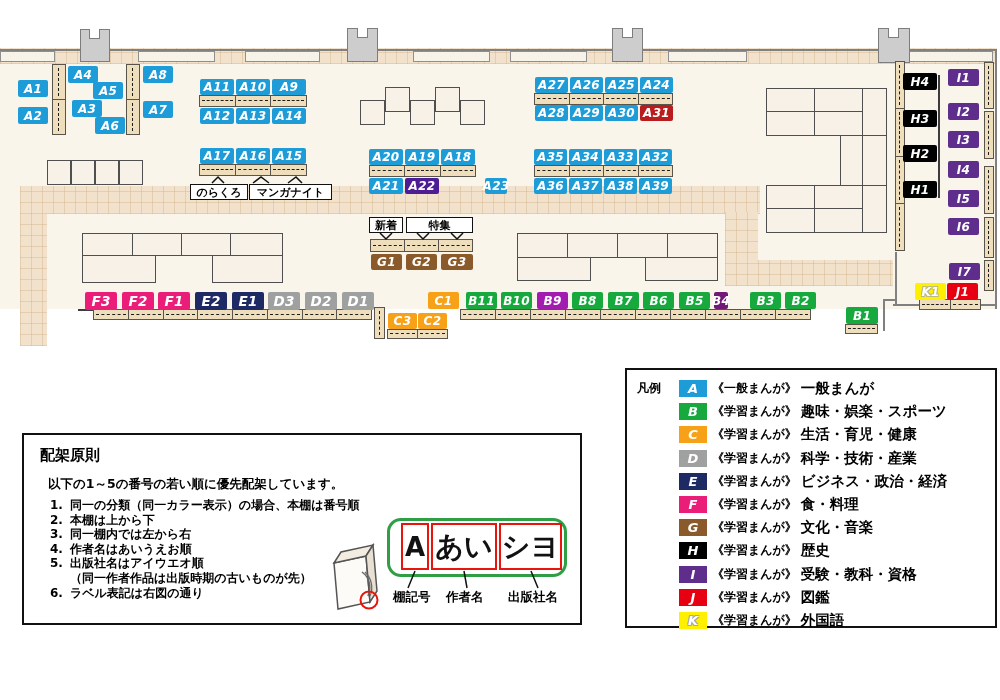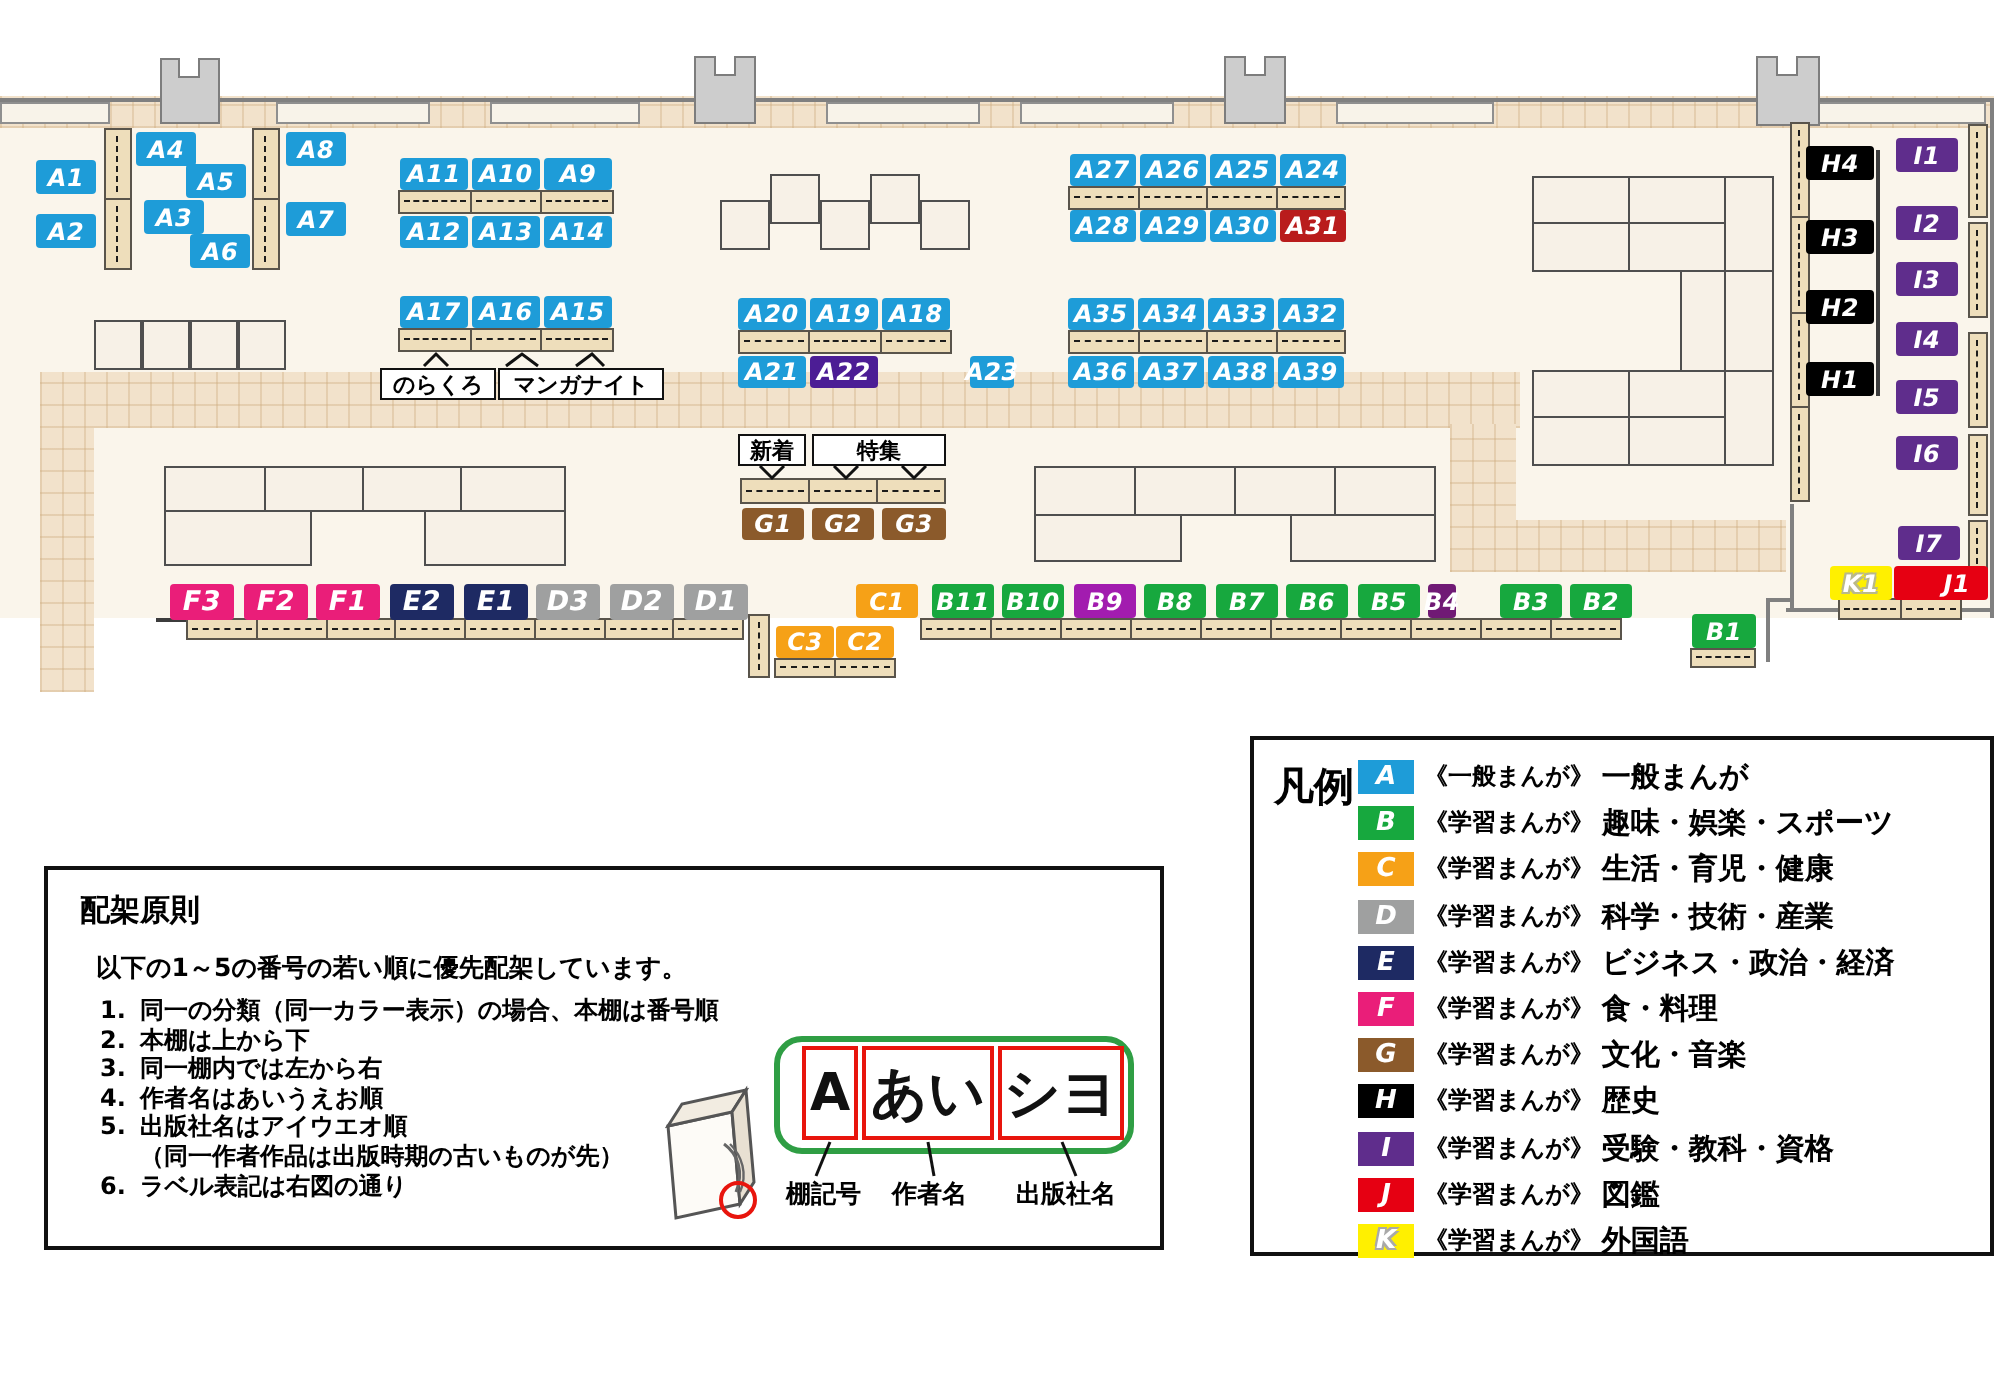--- a/index.html
+++ b/index.html
@@ -24,21 +24,21 @@
   .shelf.v i{border-right:none;border-bottom:1px solid #59544b;}
   .shelf.v i:last-child{border-bottom:none;}
   .shelf.v i::after{left:50%;top:3px;bottom:3px;right:auto;margin-top:0;margin-left:-1px;border-top:none;border-left:1.5px dashed #1c1c1c;}
   .lbl{position:absolute;height:16px;display:flex;align-items:center;justify-content:center;
        color:#fff;font-weight:bold;font-style:italic;font-size:12px;border-radius:2px;z-index:6;letter-spacing:.3px;}
   .lbl.big{height:18px;font-size:13.5px;}
   .lbl.k{text-shadow:-1px -1px 0 #b9b98a,1px -1px 0 #b9b98a,-1px 1px 0 #b9b98a,1px 1px 0 #b9b98a;}
   .note{position:absolute;background:#fff;border:1.5px solid #111;box-sizing:border-box;z-index:6;
         display:flex;align-items:center;justify-content:center;font-weight:700;font-size:11px;color:#000;}
   .box{position:absolute;background:#fff;border:2px solid #111;box-sizing:border-box;z-index:8;}
-  .legend-title{position:absolute;left:10px;top:10px;font-size:20px;font-weight:800;}
+  .legend-title{position:absolute;left:10px;top:10px;font-size:12px;font-weight:800;}
   .legend-rows{position:absolute;left:52px;top:7px;}
   .lrow{display:flex;align-items:center;height:23.2px;}
   .chip{width:28px;height:17px;display:flex;align-items:center;justify-content:center;
         color:#fff;font-weight:bold;font-style:italic;font-size:13px;flex:none;}
   .chip.k{text-shadow:-1px -1px 0 #a9a9a9,1px -1px 0 #a9a9a9,-1px 1px 0 #a9a9a9,1px 1px 0 #a9a9a9;}
   .scope{font-size:12px;font-weight:700;margin-left:5px;white-space:nowrap;}
   .cat{font-size:14.5px;font-weight:800;margin-left:4px;white-space:nowrap;}
   .p-title{position:absolute;left:16px;top:11px;font-size:15px;font-weight:800;}
   .p-intro{position:absolute;left:24px;top:41px;font-size:12.5px;font-weight:700;}
   .p-items{position:absolute;left:26px;top:63px;font-size:12px;font-weight:700;}
@@ -298,21 +298,21 @@
   <div class="lbl" style="left: 903px; top: 145px; width: 34px; height: 17px; background-color: rgb(0, 0, 0);">H2</div>
   <div class="lbl" style="left: 903px; top: 181px; width: 34px; height: 17px; background-color: rgb(0, 0, 0);">H1</div>
   <div class="lbl" style="left: 948px; top: 69px; width: 31px; height: 17px; background-color: rgb(95, 45, 140);">I1</div>
   <div class="lbl" style="left: 948px; top: 103px; width: 31px; height: 17px; background-color: rgb(95, 45, 140);">I2</div>
   <div class="lbl" style="left: 948px; top: 131px; width: 31px; height: 17px; background-color: rgb(95, 45, 140);">I3</div>
   <div class="lbl" style="left: 948px; top: 161px; width: 31px; height: 17px; background-color: rgb(95, 45, 140);">I4</div>
   <div class="lbl" style="left: 948px; top: 190px; width: 31px; height: 17px; background-color: rgb(95, 45, 140);">I5</div>
   <div class="lbl" style="left: 948px; top: 218px; width: 31px; height: 17px; background-color: rgb(95, 45, 140);">I6</div>
   <div class="lbl" style="left: 949px; top: 263px; width: 31px; height: 17px; background-color: rgb(95, 45, 140);">I7</div>
   <div class="lbl k" style="left: 915px; top: 283px; width: 31px; height: 17px; background-color: rgb(255, 240, 0);">K1</div>
-  <div class="lbl" style="left: 947px; top: 283px; width: 31px; height: 17px; background-color: rgb(230, 0, 18); padding-left: 16px;">J1</div>
+  <div class="lbl" style="left: 947px; top: 283px; width: 31px; height: 17px; background-color: rgb(230, 0, 18);">J1</div>
 
   <div class="note" style="left:190px;top:184px;width:58px;height:16px">のらくろ</div>
   <div class="note" style="left:249px;top:184px;width:83px;height:16px">マンガナイト</div>
   <div class="note" style="left:369px;top:217px;width:34px;height:16px">新着</div>
   <div class="note" style="left:406px;top:217px;width:67px;height:16px">特集</div>
 
   <div class="box" style="left:22px;top:433px;width:560px;height:192px">
     <div class="p-title">配架原則</div>
     <div class="p-intro">以下の1～5の番号の若い順に優先配架しています。</div>
     <div class="p-items">

